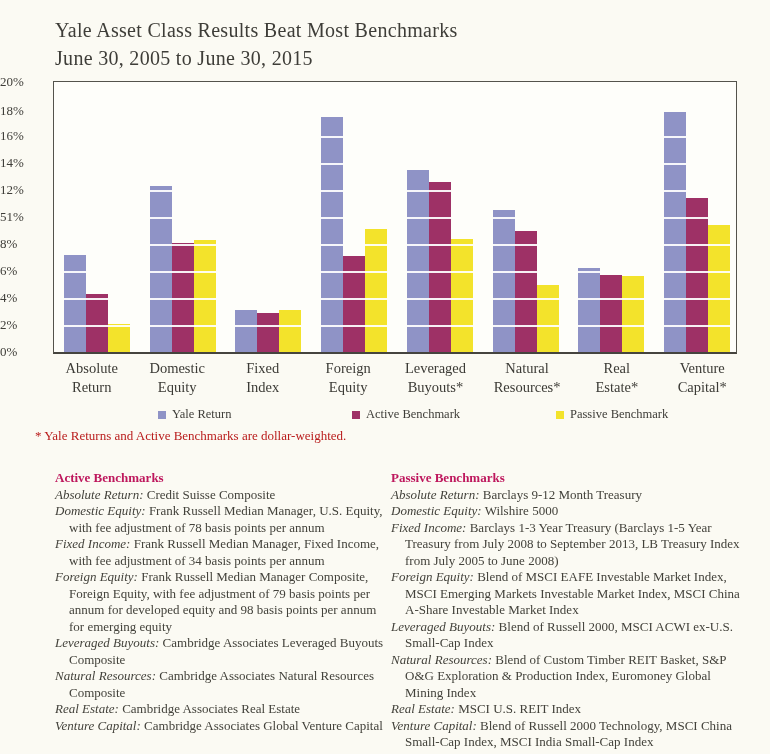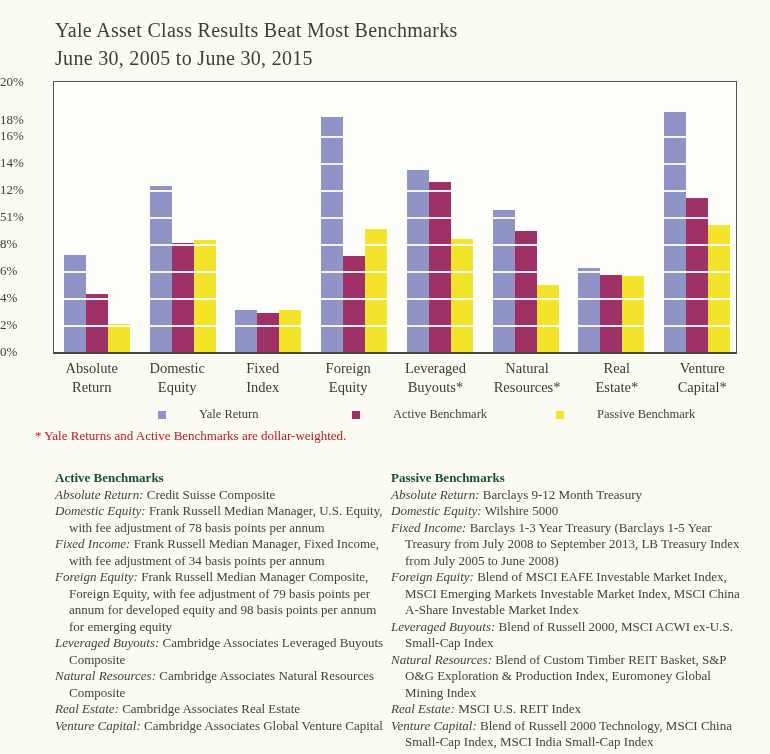--- a/index.html
+++ b/index.html
@@ -32,28 +32,28 @@
   .y-tick {
     position:absolute; right:0; width:47px; text-align:left;
     font-size:13px; line-height:16px; color:#3E3D38;
   }
   .x-axis {
     position:absolute; left:53px; top:359px; width:684px;
     display:flex; justify-content:space-between; padding:0 6px 0 10px;gap:28px;
   }
   .x-cell { width:66px; display:flex; justify-content:center; }
   .x-label { width:max-content; text-align:center; font-size:14.5px; line-height:19px; color:#3B3A35; }
-  .legend-item { position:absolute; top:407px; display:flex; align-items:center;gap:27px; }
+  .legend-item { position:absolute; top:407px; display:flex; align-items:center; }
   .legend-swatch { width:8px; height:8px; margin-right:6px; }
   .legend-label { font-size:12.5px; color:#3E3D38; }
   .footnote { position:absolute; left:35px; top:428px; font-size:13px; color:#b91c1c; }
   .bm-col { position:absolute; top:470px; font-size:13px; line-height:16.5px; color:#43423B; }
   .bm-col.active { left:55px; width:332px; }
   .bm-col.passive { left:391px; width:358px; }
-  .bm-heading { font-weight:bold; color:#14532d; }
+  .bm-heading { font-weight:bold; color:#be185d; }
   .bm-entry { padding-left:14px; text-indent:-14px; }
   .bm-label { font-style:italic; }
 </style>
 </head>
 <body>
 
 <div class="page">
 
   <div class="title-block">
     <div class="title-line">Yale Asset Class Results Beat Most Benchmarks</div>
@@ -63,21 +63,21 @@
   <div class="y-axis">
       <div class="y-tick" style="bottom: -8px;">0%</div>
       <div class="y-tick" style="bottom: 19px;">2%</div>
       <div class="y-tick" style="bottom: 46px;">4%</div>
       <div class="y-tick" style="bottom: 73px;">6%</div>
       <div class="y-tick" style="bottom: 100px;">8%</div>
       <div class="y-tick" style="bottom: 127px;">51%</div>
       <div class="y-tick" style="bottom: 154px;">12%</div>
       <div class="y-tick" style="bottom: 181px;">14%</div>
       <div class="y-tick" style="bottom: 208px;">16%</div>
-      <div class="y-tick" style="bottom: 224px;">18%</div>
+      <div class="y-tick" style="bottom: 233px;">18%</div>
       <div class="y-tick" style="bottom: 262px;">20%</div>
     </div>
 
   <div class="plot">
       <div class="bar-group">
         <div class="bar" style="background-color: rgb(143, 147, 198); height: 36%;"></div>
         <div class="bar" style="background-color: rgb(158, 49, 102); height: 21.5%;"></div>
         <div class="bar" style="background-color: rgb(243, 227, 43); height: 10.5%;"></div>
       </div>
       <div class="bar-group">

